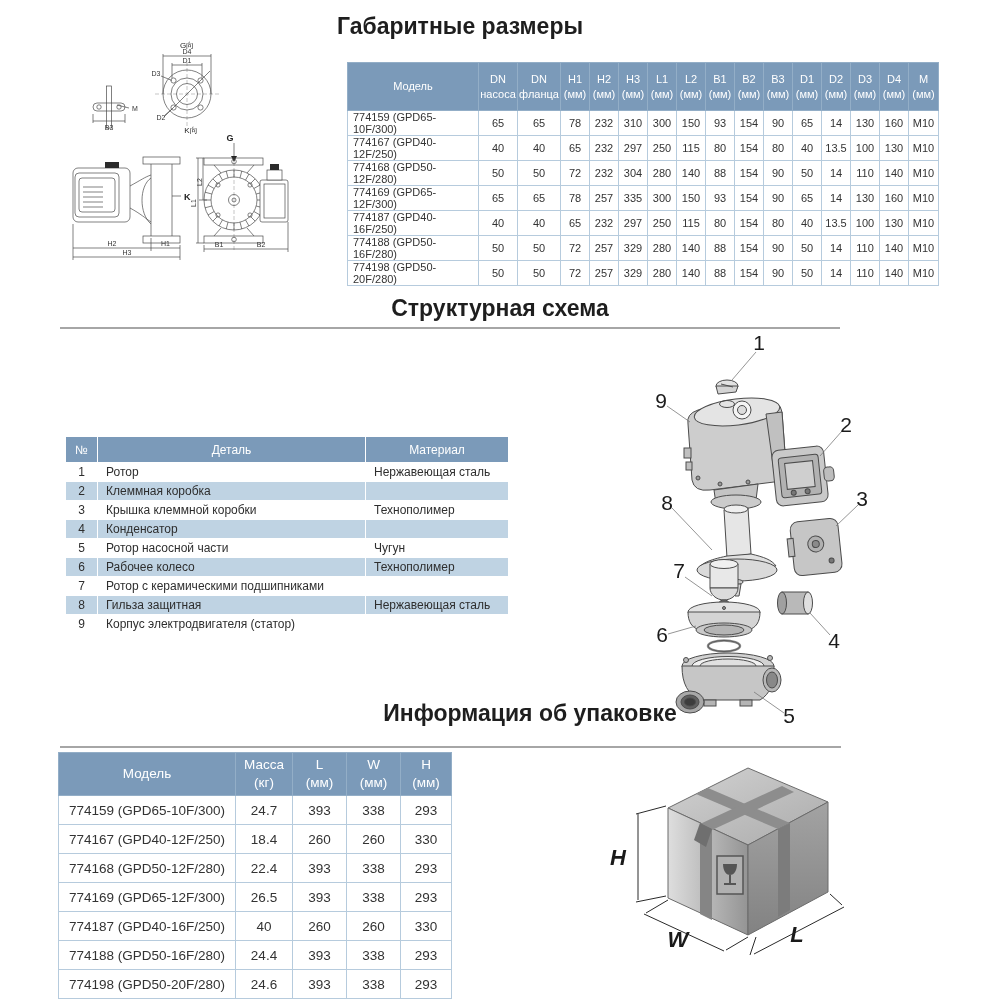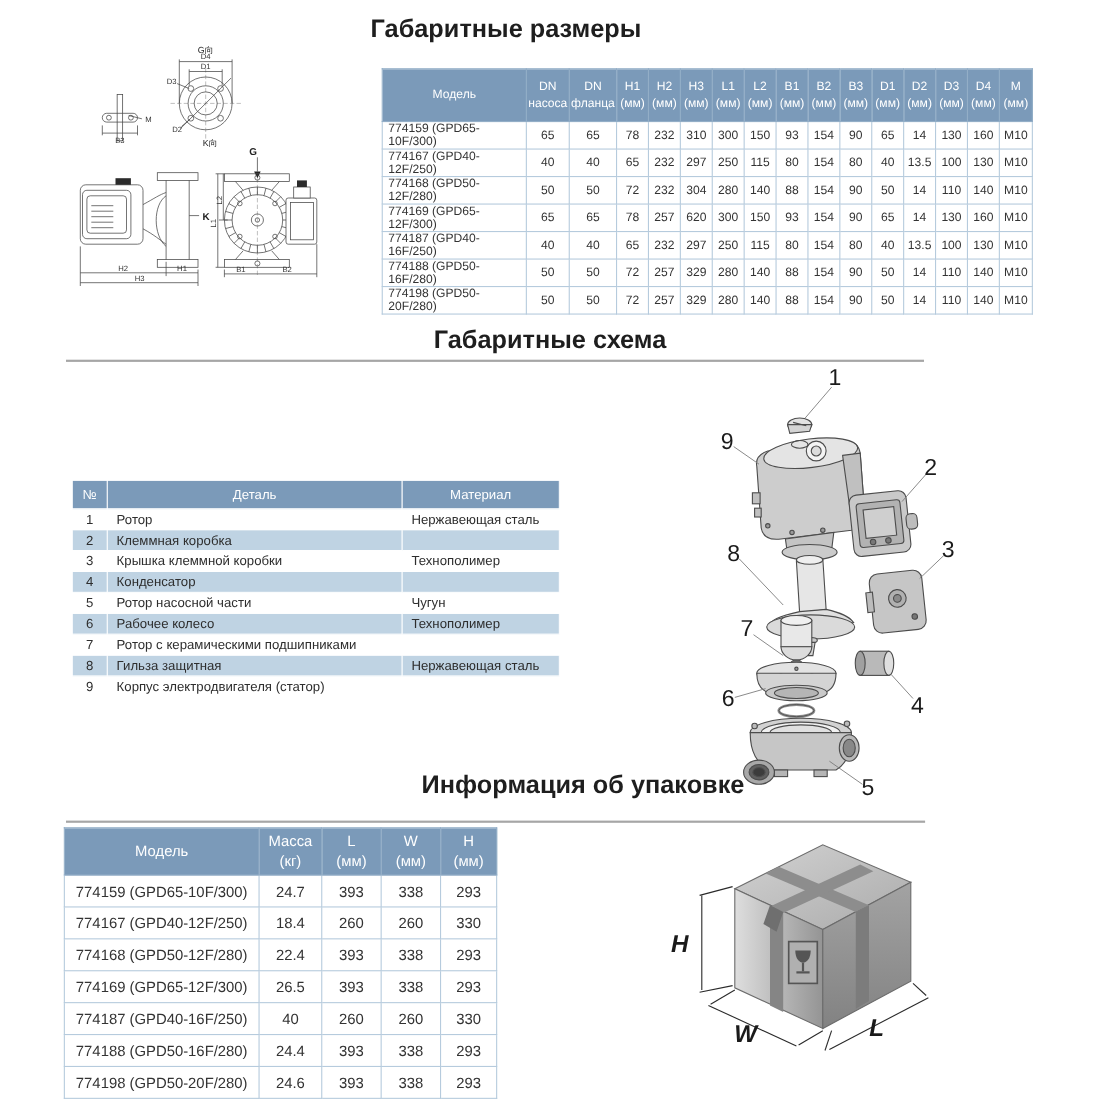--- a/index.html
+++ b/index.html
@@ -47,21 +47,21 @@
   #tech-drawing { left:55px; top:10px; }
   #exploded-view { left:620px; top:330px; }
   #box-drawing { left:600px; top:750px; }
 </style>
 </head>
 <body>
 
 <div class="page">
 
   <div class="section-title" id="title-dimensions">Габаритные размеры</div>
-  <div class="section-title" id="title-structure">Габаритные схема</div>
+  <div class="section-title" id="title-structure">Структурная схема</div>
   <div class="section-title" id="title-packaging">Информация об упаковке</div>
 
   <div class="divider" id="divider-structure"></div>
   <div class="divider" id="divider-packaging"></div>
 
   <svg id="tech-drawing" width="290" height="270" viewBox="0 0 290 270">
     <g stroke="#4a4a4a" stroke-width="0.7" fill="none">
 
       <line x1="100" y1="84" x2="164" y2="84" stroke="#8a8a8a" stroke-width="0.5" stroke-dasharray="4,2"></line>
       <line x1="132" y1="52" x2="132" y2="116" stroke="#8a8a8a" stroke-width="0.5" stroke-dasharray="4,2"></line>
@@ -310,21 +310,21 @@
           <td>110</td>
           <td>140</td>
           <td>M10</td>
         </tr>
         <tr>
           <td>774169 (GPD65-12F/300)</td>
           <td>65</td>
           <td>65</td>
           <td>78</td>
           <td>257</td>
-          <td>620</td>
+          <td>335</td>
           <td>300</td>
           <td>150</td>
           <td>93</td>
           <td>154</td>
           <td>90</td>
           <td>65</td>
           <td>14</td>
           <td>130</td>
           <td>160</td>
           <td>M10</td>

